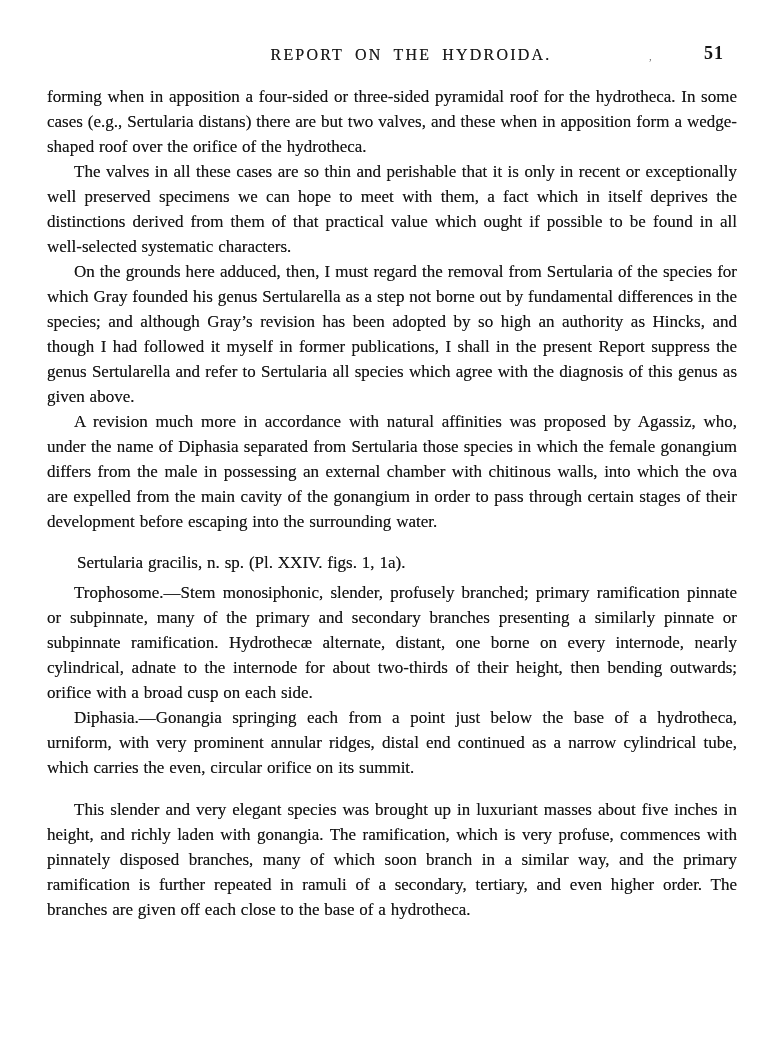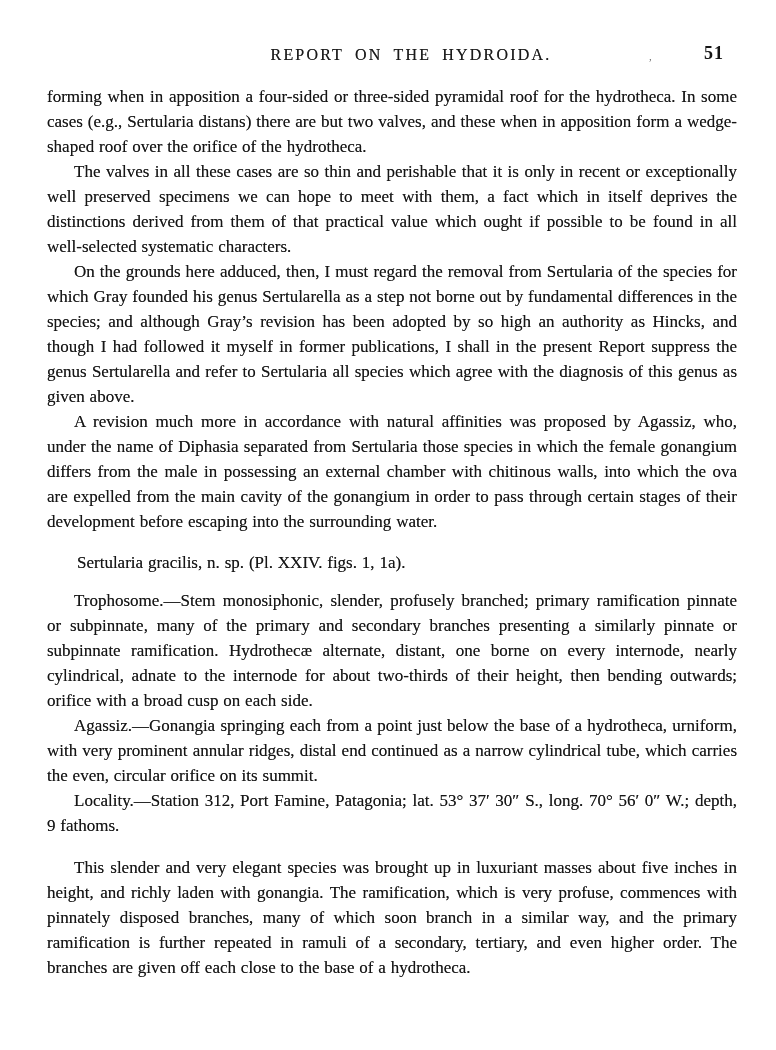--- a/index.html
+++ b/index.html
@@ -62,21 +62,21 @@
   }
   .text-body p {
     margin: 0;
     text-indent: 27px;
   }
   .text-body p.noindent {
     text-indent: 0;
   }
   .text-body p.species-heading {
     margin-top: 16px;
-    margin-bottom: 13px;
+    margin-bottom: 5px;
     text-align: left;
     text-indent: 30px;
   }
   .text-body p.space-before {
     margin-top: 17px;
   }
   .it {
   }
 </style>
 </head>
@@ -88,17 +88,16 @@
   </div>
   <span class="page-number">51</span>
   <span class="ink-speck">,</span>
   <div class="text-body">
       <p class="noindent"><span>forming when in apposition a four-sided or three-sided pyramidal roof for the hydrotheca. In some cases (</span><span class="it">e.g., Sertularia distans</span><span>) there are but two valves, and these when in apposition form a wedge-shaped roof over the orifice of the hydrotheca.</span></p>
       <p><span>The valves in all these cases are so thin and perishable that it is only in recent or exceptionally well preserved specimens we can hope to meet with them, a fact which in itself deprives the distinctions derived from them of that practical value which ought if possible to be found in all well-selected systematic characters.</span></p>
       <p><span>On the grounds here adduced, then, I must regard the removal from </span><span class="it">Sertularia</span><span> of the species for which Gray founded his genus </span><span class="it">Sertularella</span><span> as a step not borne out by fundamental differences in the species; and although Gray’s revision has been adopted by so high an authority as Hincks, and though I had followed it myself in former publications, I shall in the present Report suppress the genus </span><span class="it">Sertularella</span><span> and refer to </span><span class="it">Sertularia</span><span> all species which agree with the diagnosis of this genus as given above.</span></p>
       <p><span>A revision much more in accordance with natural affinities was proposed by Agassiz, who, under the name of </span><span class="it">Diphasia</span><span> separated from </span><span class="it">Sertularia</span><span> those species in which the female gonangium differs from the male in possessing an external chamber with chitinous walls, into which the ova are expelled from the main cavity of the gonangium in order to pass through certain stages of their development before escaping into the surrounding water.</span></p>
       <p class="species-heading"><span class="it">Sertularia gracilis</span><span>, n. sp. (Pl. XXIV. figs. 1, 1</span><span class="it">a</span><span>).</span></p>
       <p><span class="it">Trophosome.</span><span>—Stem monosiphonic, slender, profusely branched; primary ramification pinnate or subpinnate, many of the primary and secondary branches presenting a similarly pinnate or subpinnate ramification. Hydrothecæ alternate, distant, one borne on every internode, nearly cylindrical, adnate to the internode for about two-thirds of their height, then bending outwards; orifice with a broad cusp on each side.</span></p>
-      <p><span class="it">Agassiz.</span><span>—Gonangia springing each from a point just below the base of a hydrotheca, urniform, with very prominent annular ridges, distal end continued as a narrow cylindrical tube, which carries the even, circular orifice on its summit.</span></p>
-      <p><span class="it">Locality.</span><span>—Station 312, Port Famine, Patagonia; lat. 53° 37′ 30″ S., long. 70° 56′ 0″ W.; depth, 9 fathoms.</span></p>
+      <p><span class="it">Diphasia.</span><span>—Gonangia springing each from a point just below the base of a hydrotheca, urniform, with very prominent annular ridges, distal end continued as a narrow cylindrical tube, which carries the even, circular orifice on its summit.</span></p>
       <p class="space-before"><span>This slender and very elegant species was brought up in luxuriant masses about five inches in height, and richly laden with gonangia. The ramification, which is very profuse, commences with pinnately disposed branches, many of which soon branch in a similar way, and the primary ramification is further repeated in ramuli of a secondary, tertiary, and even higher order. The branches are given off each close to the base of a hydrotheca.</span></p>
     </div>
 </div>
 
 </body></html>

